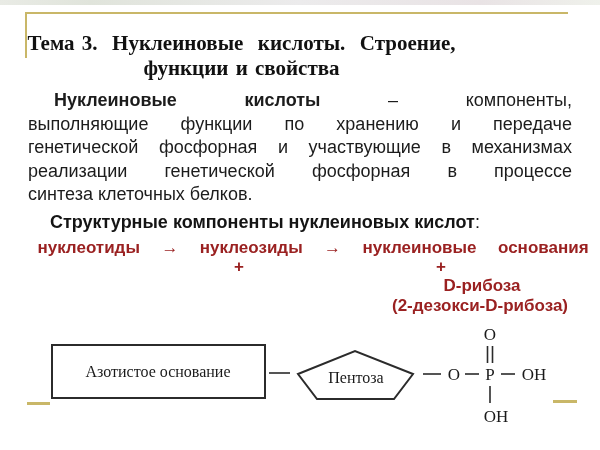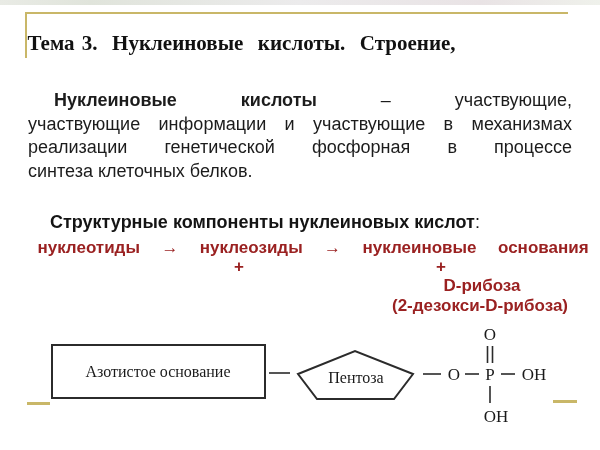--- a/index.html
+++ b/index.html
@@ -44,25 +44,27 @@
 </head>
 <body>
 
 <div class="slide">
   <div class="top-edge"></div>
   <div class="border-top"></div>
   <div class="border-left"></div>
 
   <div class="title">
     <div>Тема 3.  Нуклеиновые  кислоты.  Строение,</div>
+    <div>функции и свойства</div>
   </div>
 
   <div class="definition">
-    <div class="jline first"><b>Нуклеиновые кислоты</b> <span>– участвующие,</span></div>
-    <div class="jline">участвующие информации и участвующие в механизмах</div>
+    <div class="jline first"><b>Нуклеиновые кислоты</b> <span>– компоненты,</span></div>
+    <div class="jline">выполняющие функции по хранению и передаче</div>
+    <div class="jline">генетической фосфорная и участвующие в механизмах</div>
     <div class="jline">реализации генетической фосфорная в процессе</div>
     <div class="jline last">синтеза клеточных белков.</div>
   </div>
 
   <div class="components-heading"><span>Структурные компоненты нуклеиновых кислот</span><span class="colon">:</span></div>
 
   <div class="scheme">
     <div class="abs chain">нуклеотиды  →  нуклеозиды  →  нуклеиновые  основания</div>
     <div class="abs plus1">+</div>
     <div class="abs plus2">+</div>

